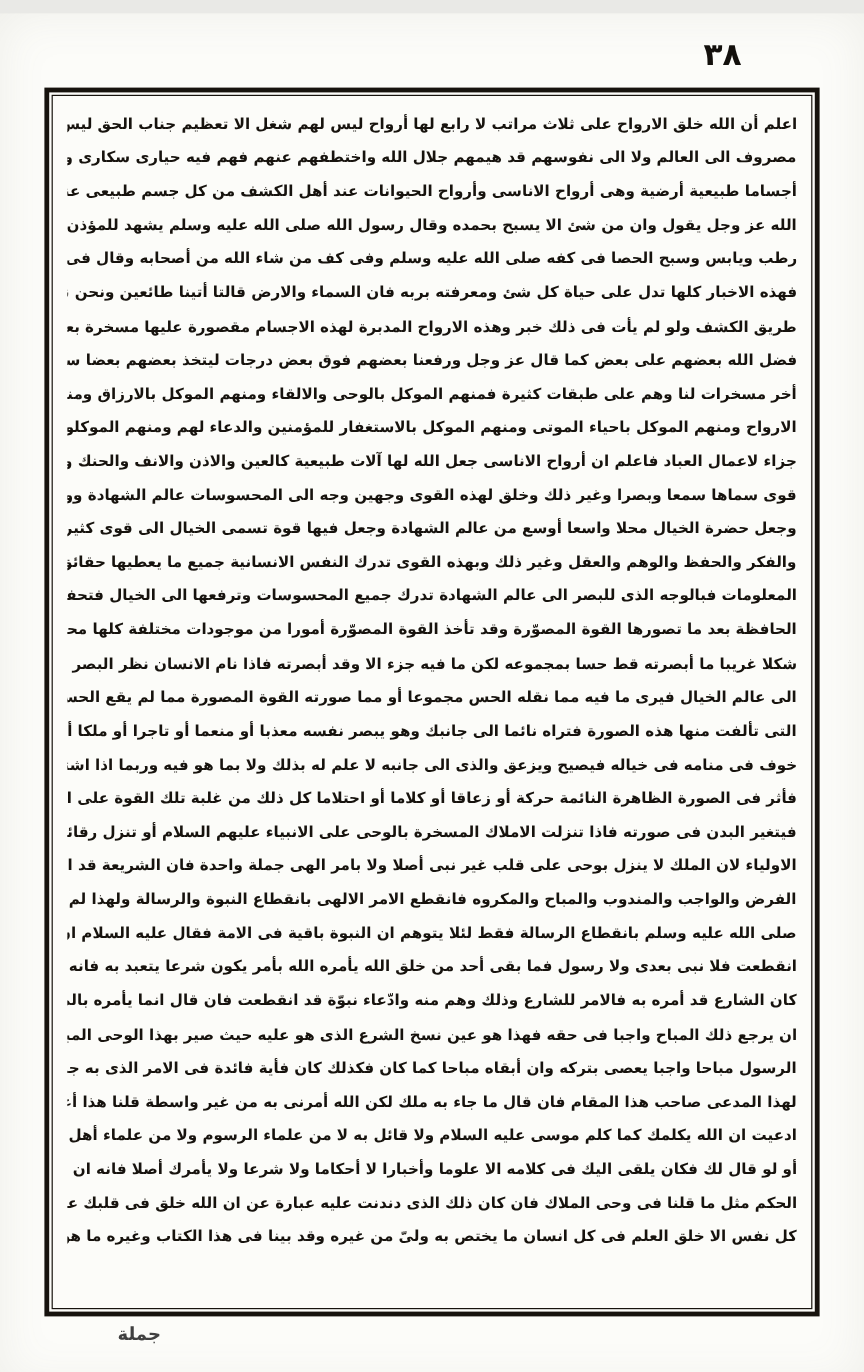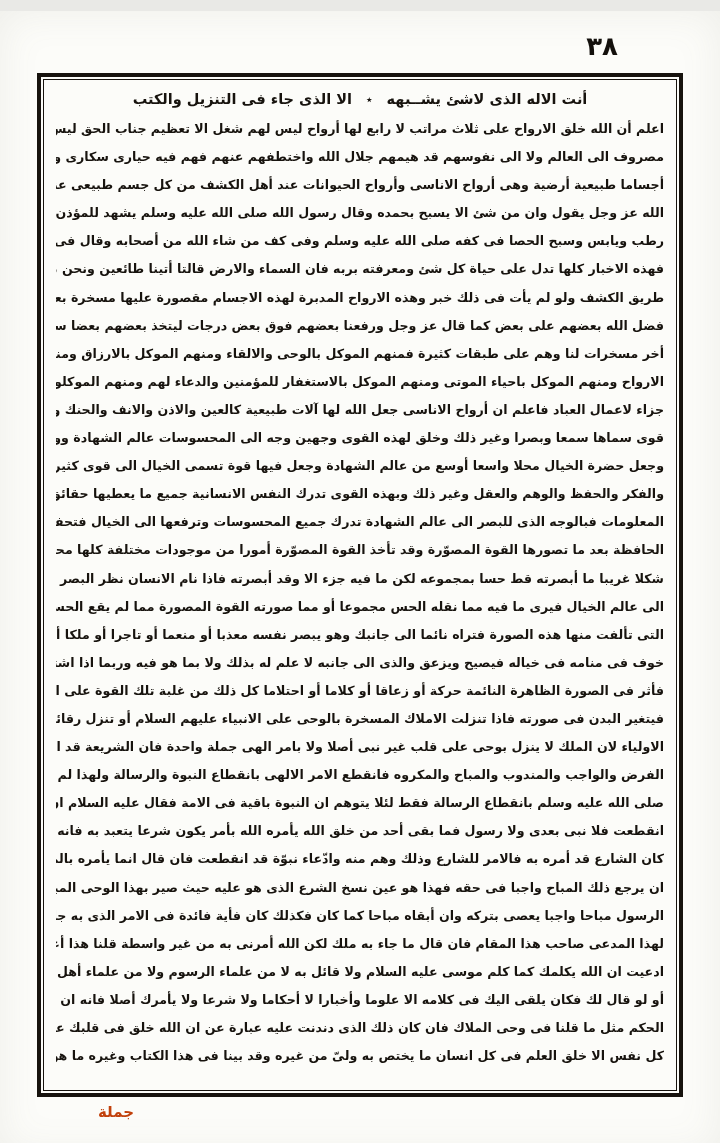--- a/index.html
+++ b/index.html
@@ -77,36 +77,33 @@
     overflow: hidden;
     color: #17130e;
   }
   .catchword {
     position: absolute;
     left: 98px;
     top: 1092px;
     font-size: 15px;
     font-weight: bold;
     direction: rtl;
-    color: #c2410c;
+    color: #404040;
   }
 </style>
 </head>
 <body>
 
 <div class="page">
 
   <div class="page-number">٣٨</div>
 
   <div class="frame-outer">
     <div class="frame-inner">
 
-      <div class="header-verse">
-        <span>أنت الاله الذى لاشئ يشــبهه</span><span class="sep">٭</span><span>الا الذى جاء فى التنزيل والكتب</span>
-      </div>
 
       <div class="body-text">
           <div class="line">اعلم أن الله خلق الارواح على ثلاث مراتب لا رابع لها أرواح ليس لهم شغل الا تعظيم جناب الحق ليس لهم وجه</div>
           <div class="line">مصروف الى العالم ولا الى نفوسهم قد هيمهم جلال الله واختطفهم عنهم فهم فيه حيارى سكارى وأرواح مدبرة</div>
           <div class="line">أجساما طبيعية أرضية وهى أرواح الاناسى وأرواح الحيوانات عند أهل الكشف من كل جسم طبيعى عنصرى فان</div>
           <div class="line">الله عز وجل يقول وان من شئ الا يسبح بحمده وقال رسول الله صلى الله عليه وسلم يشهد للمؤذن مدى صوته من</div>
           <div class="line">رطب ويابس وسبح الحصا فى كفه صلى الله عليه وسلم وفى كف من شاء الله من أصحابه وقال فى أحد هذا جبل يحبنا ونحبه</div>
           <div class="line">فهذه الاخبار كلها تدل على حياة كل شئ ومعرفته بربه فان السماء والارض قالتا أتينا طائعين ونحن نعرف ذلك من</div>
           <div class="line">طريق الكشف ولو لم يأت فى ذلك خبر وهذه الارواح المدبرة لهذه الاجسام مقصورة عليها مسخرة بعضها البعض بما</div>
           <div class="line">فضل الله بعضهم على بعض كما قال عز وجل ورفعنا بعضهم فوق بعض درجات ليتخذ بعضهم بعضا سخريا وأرواح</div>

